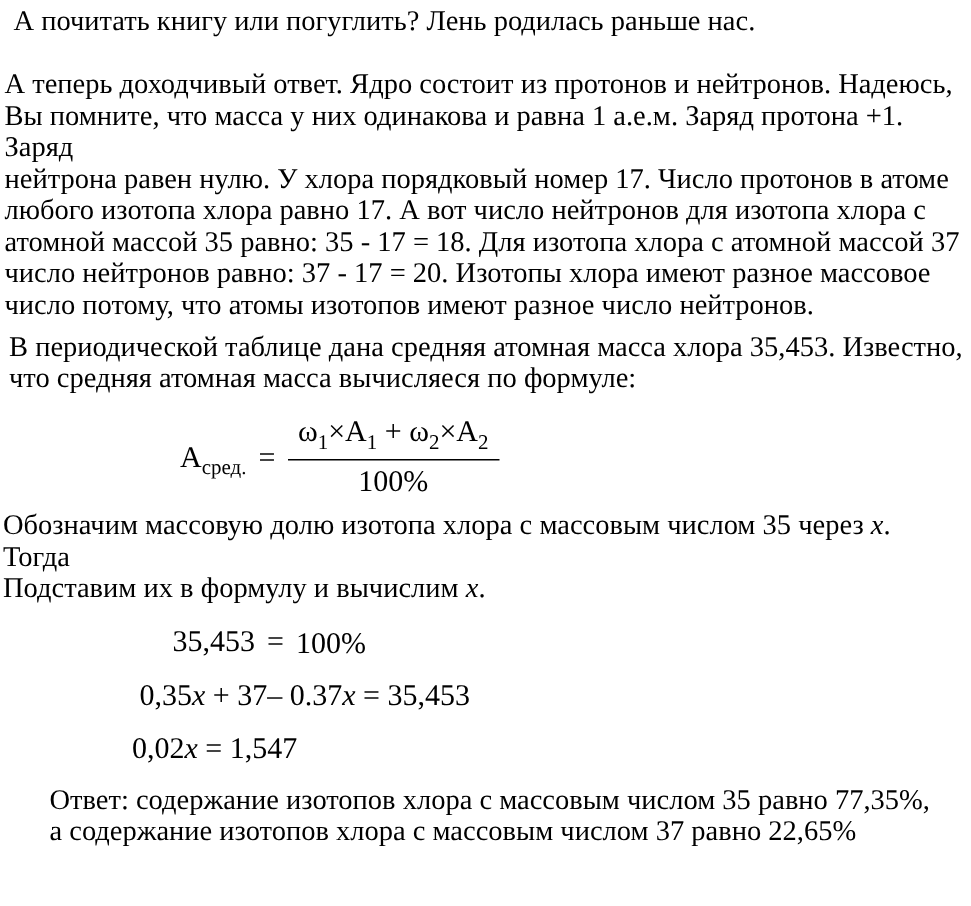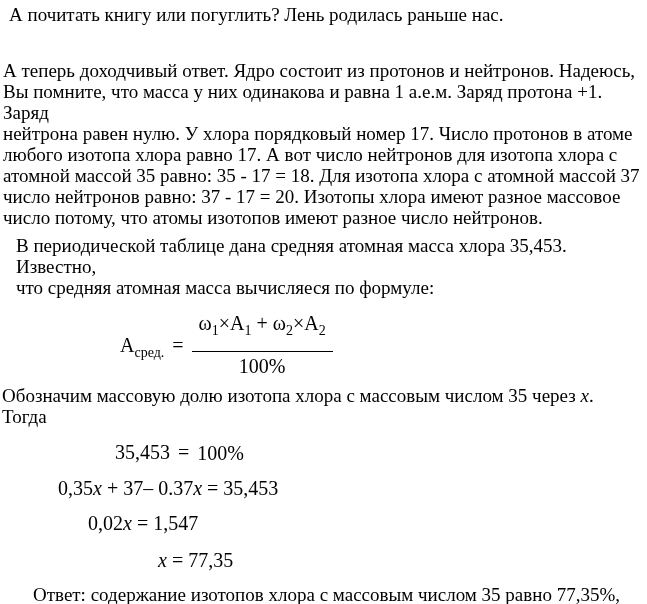--- a/index.html
+++ b/index.html
@@ -16,39 +16,39 @@
     height: 480px;
     padding-top: 4px;
     background: #ffffff;
   }
   .body-text {
     font-size: 19px;
     line-height: 21px;
     white-space: pre-line;
   }
   .p-intro   { margin: 0 0 0 9px; white-space: normal; }
-  .p-explain { margin: 35px 0 0 3px; }
-  .p-forintro{ margin: 7px 0 0 16px; }
+  .p-explain { margin: 21px 0 0 3px; }
+  .p-forintro{ margin: 7px 0 0 6px; }
   .p-denote  { margin: 7px 16px 0 2px; white-space: normal; }
   .denote-line { display: block; }
   .answer    { margin: 12px 0 0 33px; }
 
   .math { font-size: 20px; line-height: 24px; }
   .formula-row { display: flex; align-items: center; }
   .formula-avg { margin: 13px 0 0 120px; }
   .formula-sub { margin: 12px 0 2px 115px; }
   .feq { margin: 0 8px; }
   .frac { display: inline-block; text-align: center; vertical-align: middle; }
-  .num { display: block; border-bottom: 1.6px solid #000; padding: 0 7px 16px 7px; }
+  .num { display: block; border-bottom: 1.6px solid #000; padding: 0 7px 6px 7px; }
   .den { display: block; padding-top: 2px; font-family: Liberation Serif, serif; }
   sub { font-size: 0.7em; line-height: 0; }
   i { font-style: italic; }
 
   .eq  { white-space: pre-wrap; }
-  .eq1 { margin: 11px 0 0 58px; }
+  .eq1 { margin: 11px 0 0 93px; }
   .eq2 { margin: 11px 0 0 88px; }
   .eq3 { margin: 13px 0 0 158px; }
 </style>
 </head>
 <body>
 
 <div class="page">
 
   <p class="body-text p-intro">А почитать книгу или погуглить? Лень родилась раньше нас.</p>
 
@@ -67,32 +67,32 @@
     <span class="flhs"><span>A</span><sub>сред.</sub></span>
     <span class="feq">=</span>
     <span class="frac">
       <span class="num"><span>ω</span><sub>1</sub><span>×A</span><sub>1</sub><span> + </span><span>ω</span><sub>2</sub><span>×A</span><sub>2</sub></span>
       <span class="den">100%</span>
     </span>
   </div>
 
   <p class="body-text p-denote">
     <span class="denote-line"><span>Обозначим массовую долю изотопа хлора с массовым числом 35 через </span><i>x</i><span>. Тогда</span></span>
+    <span class="denote-line"><span>Подставим их в формулу и вычислим </span><i>x</i><span>.</span></span>
   </p>
 
   <div class="math formula-row formula-sub">
     <span class="flhs">35,453</span>
     <span class="feq">=</span>
     <span class="frac">
       <span class="den">100%</span>
     </span>
   </div>
 
   <div class="math eq eq1"><span>0,35</span><i>x</i><span> + 37– 0.37</span><i>x</i><span> = 35,453</span></div>
 
   <div class="math eq eq2"><span>0,02</span><i>x</i><span> = 1,547</span></div>
 
-  <div class="math eq eq3"><i>x</i><span> = 77,35</span></div>
 
   <p class="body-text answer">Ответ: содержание изотопов хлора с массовым числом 35 равно 77,35%,
 а содержание изотопов хлора с массовым числом 37 равно 22,65%</p>
 
 </div>
 
 </body></html>

